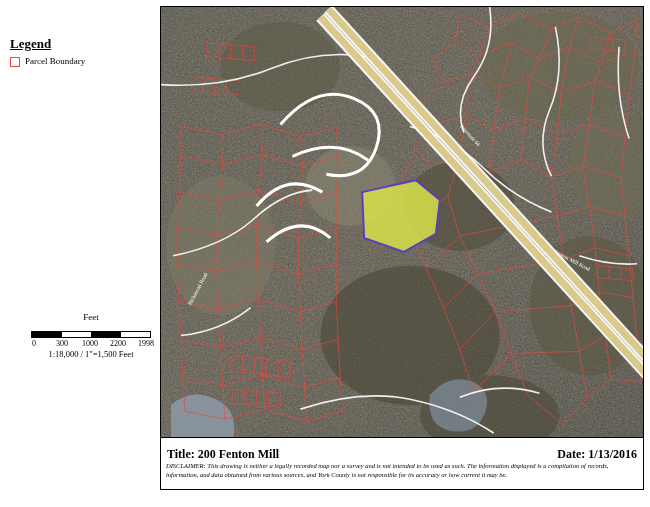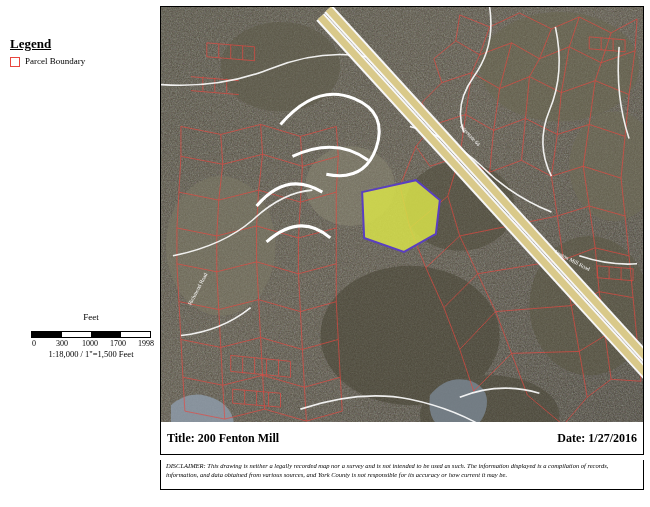--- a/index.html
+++ b/index.html
@@ -124,21 +124,21 @@
     position: absolute;
     inset: 0;
     overflow: hidden;
   }
   #map-svg { display: block; width: 100%; height: 100%; }
 
   
   #title-bar {
     position: absolute;
     left: 160px;
-    top: 422px;
+    top: 438px;
     width: 484px;
     height: 22px;
     border: 1px solid #000;
     border-top: none;
     box-sizing: border-box;
     background: #ffffff;
     display: flex;
     align-items: center;
     justify-content: space-between;
     padding: 16px 6px;
@@ -190,21 +190,21 @@
     <div id="scale-bar">
       <div class="seg dark"></div>
       <div class="seg light"></div>
       <div class="seg dark"></div>
       <div class="seg light"></div>
     </div>
     <div id="scale-ticks">
       <span>0</span>
       <span>300</span>
       <span>1000</span>
-      <span>1700</span>
+      <span>2200</span>
       <span>1998</span>
     </div>
     <div id="scale-ratio">1:18,000 / 1"=1,500 Feet</div>
   </div>
 </div>
 
 <div id="map-frame">
   <div id="map-canvas">
     <svg id="map-svg" viewBox="0 0 484 432" preserveAspectRatio="none">
       <defs>
@@ -339,18 +339,18 @@
         <text transform="translate(300,120) rotate(48)">Interstate 64</text>
         <text transform="translate(395,247) rotate(28)">Fenton Mill Road</text>
         <text transform="translate(30,300) rotate(-62)">Richmond Road</text>
       </g>
     </svg>
   </div>
 </div>
 
 <div id="title-bar">
   <span id="map-title">Title: 200 Fenton Mill</span>
-  <span id="map-date">Date: 1/27/2016</span>
+  <span id="map-date">Date: 1/13/2016</span>
 </div>
 
 <div id="disclaimer-bar">
   <div id="disclaimer-text">DISCLAIMER: This drawing is neither a legally recorded map nor a survey and is not intended to be used as such.  The information displayed is a compilation of records, information, and data obtained from various sources, and York County is not responsible for its accuracy or how current it may be.</div>
 </div>
 
 </body></html>

